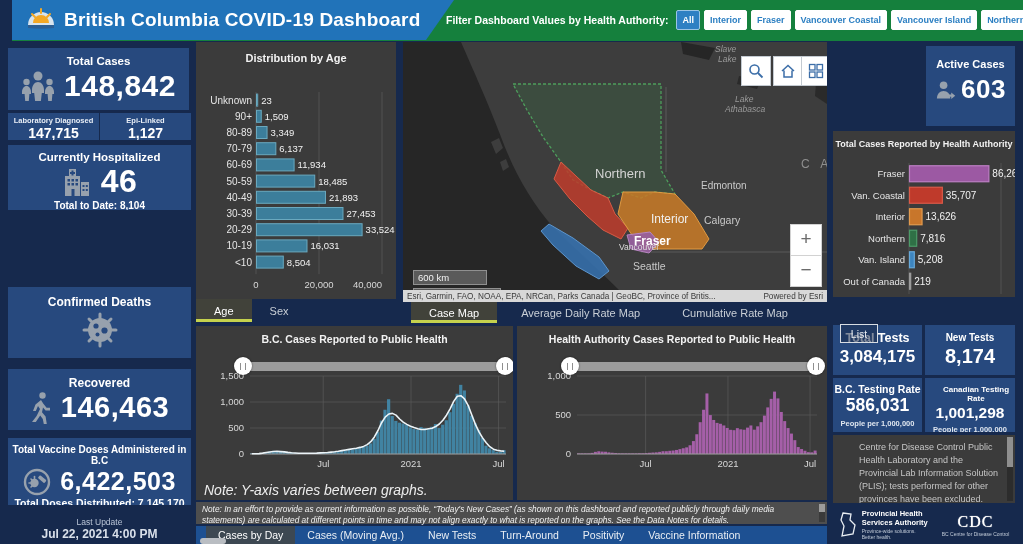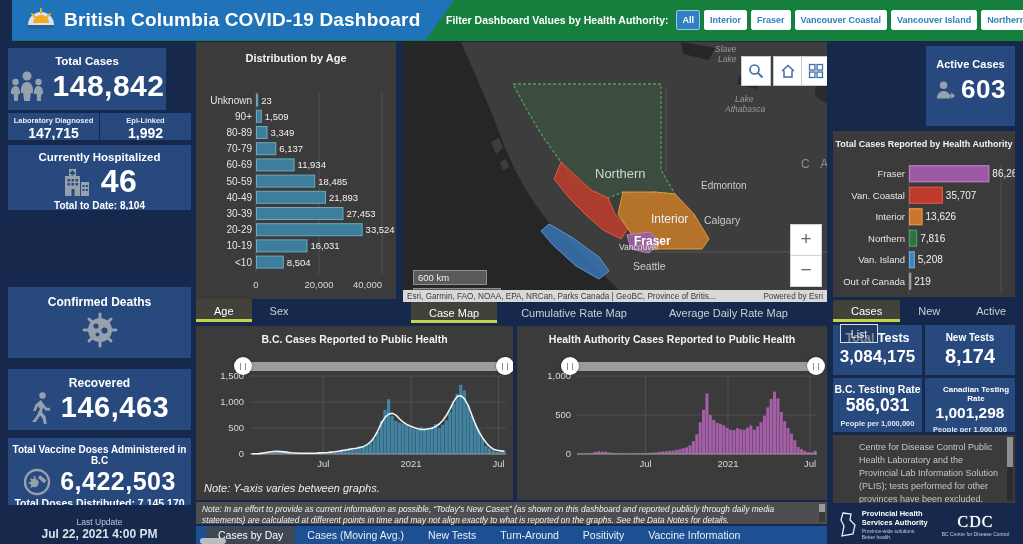--- a/index.html
+++ b/index.html
@@ -75,41 +75,41 @@
           <button class="fbtn active">All</button>
           <button class="fbtn">Interior</button>
           <button class="fbtn">Fraser</button>
           <button class="fbtn">Vancouver Coastal</button>
           <button class="fbtn">Vancouver Island</button>
           <button class="fbtn">Northern</button>
         </div>
     </div>
   </div>
 
-  <div class="panel" style="left:8px;top:48px;width:158px;height:62px;">
+  <div class="panel" style="left:8px;top:48px;width:181px;height:62px;">
     <div class="ptitle" style="font-size:11.5px;margin-top:7px;">Total Cases</div>
     <div class="bigrow" style="margin-top:2px;">
       <svg width="34" height="32" viewBox="0 0 34 32" fill="#97a1ad">
         <circle cx="17" cy="6" r="4.5"></circle>
           <path d="M11 20c0-4.5 2.7-8 6-8s6 3.5 6 8v3h-2.2l-.9 8h-5.8l-.9-8H11z"></path>
         <circle cx="5.5" cy="12" r="3.2"></circle>
           <path d="M1 22c0-3.3 2-6 4.5-6S10 18.7 10 22v2H8.4l-.6 7H4.2l-.6-7H1z"></path>
         <circle cx="28.5" cy="12" r="3.2"></circle>
           <path d="M24 22c0-3.3 2-6 4.5-6S33 18.7 33 22v2h-1.6l-.6 7h-3.6l-.6-7H24z"></path>
       </svg>
       <span class="bignum" style="font-size:30px;">148,842</span>
     </div>
   </div>
   <div class="panel" style="left:8px;top:113px;width:91px;height:27px;">
     <div class="cell-label" style="font-size:7.5px;margin-top:3px;color:#e8eef6;">Laboratory Diagnosed</div>
     <div class="cell-label" style="font-size:14px;">147,715</div>
   </div>
   <div class="panel" style="left:100px;top:113px;width:91px;height:27px;">
     <div class="cell-label" style="font-size:7.5px;margin-top:3px;color:#e8eef6;">Epi-Linked</div>
-    <div class="cell-label" style="font-size:14px;">1,992</div>
+    <div class="cell-label" style="font-size:14px;">1,127</div>
   </div>
 
   <div class="panel" style="left:8px;top:145px;width:183px;height:65px;">
     <div class="ptitle" style="font-size:11.5px;margin-top:6px;">Currently Hospitalized</div>
     <div class="bigrow">
       <svg width="30" height="28" viewBox="0 0 30 28">
         <rect x="3" y="8" width="15" height="20" fill="#97a1ad"></rect>
         <rect x="7" y="1" width="7" height="7" fill="#97a1ad"></rect>
         <path d="M9.5 2.5h2v1.5H13v2h-1.5V7.5h-2V6H8V4h1.5z" fill="#27497e"></path>
         <rect x="19" y="14" width="8" height="14" fill="#97a1ad"></rect>
@@ -299,22 +299,22 @@
     <div class="zbtn" style="left:387px;top:213px;">−</div>
     <div class="scalebox" style="left:10px;top:204px;width:64px;">600 km</div>
     <div class="scalebox" style="left:10px;top:222px;width:78px;">400 mi</div>
   </div>
   <div class="attr">
     <span>Esri, Garmin, FAO, NOAA, EPA, NRCan, Parks Canada | GeoBC, Province of Britis...</span>
     <span>Powered by Esri</span>
   </div>
   <div class="tabrow" id="map-tabs" style="left:403px;top:302px;height:21px;gap:6px;padding-left:8px;">
       <span class="tab active">Case Map</span>
+      <span class="tab">Average Daily Rate Map</span>
       <span class="tab">Cumulative Rate Map</span>
-      <span class="tab">Average Daily Rate Map</span>
     </div>
 
   <div class="panel" style="left:926px;top:46px;width:89px;height:80px;">
     <div class="cell-label" style="font-size:11px;margin-top:12px;">Active Cases</div>
     <div class="bigrow" style="margin-top:4px;gap:5px;">
       <svg width="21" height="20" viewBox="0 0 22 20" fill="#97a1ad">
         <circle cx="9" cy="5" r="4"></circle>
           <path d="M2 19c0-4.8 3-8 7-8s7 3.2 7 8z"></path>
         <path d="M13 14.8h4v-2.2l4.2 3.4-4.2 3.4v-2.2h-4z"></path>
       </svg>
@@ -342,25 +342,20 @@
         <rect x="76.5" y="77.25" width="7.19072" height="16" fill="#2f7046" stroke="#4c9a68" stroke-width="1.2"></rect>
         <text x="87.19072" y="88.75" fill="#f2f2f2" font-size="10">7,816</text>
         <text x="72" y="110.25" fill="#e6e6e6" font-size="9.5" text-anchor="end">Van. Island</text>
         <rect x="76.5" y="98.75" width="4.79136" height="16" fill="#3d85c0" stroke="#67a8d8" stroke-width="1.2"></rect>
         <text x="84.79136" y="110.25" fill="#f2f2f2" font-size="10">5,208</text>
         <text x="72" y="131.75" fill="#e6e6e6" font-size="9.5" text-anchor="end">Out of Canada</text>
         <rect x="76.5" y="120.25" width="1.2" height="16" fill="#7a7a7a" stroke="#9a9a9a" stroke-width="1.2"></rect>
         <text x="81.2" y="131.75" fill="#f2f2f2" font-size="10">219</text>
       </svg>
   </div>
-  <div class="tabrow" id="ha-tabs" style="left:833px;top:300px;height:22px;">
-      <span class="tab active">Cases</span>
-      <span class="tab">New</span>
-      <span class="tab">Active</span>
-    </div>
   <div class="abs" style="left:840px;top:324px;width:36px;height:17px;border:1px solid #d8dde3;background:rgba(28,44,74,.55);
        color:#e8ecf1;font-size:10.5px;display:flex;align-items:center;justify-content:center;z-index:6;">List</div>
 
   <div class="panel" style="left:833px;top:325px;width:89px;height:50px;">
     <div class="cell-label" style="font-size:12.5px;margin-top:6px;">Total Tests</div>
     <div class="cell-label" style="font-size:17px;margin-top:2px;">3,084,175</div>
   </div>
   <div class="panel" style="left:925px;top:325px;width:90px;height:50px;">
     <div class="cell-label" style="font-size:10px;margin-top:7px;">New Tests</div>
     <div class="cell-label" style="font-size:20px;margin-top:2px;">8,174</div>
@@ -497,21 +492,21 @@
         <line x1="54" y1="128" x2="310" y2="128" stroke="#9a9a9a" stroke-width="1"></line>
         <polyline points="55.8,127.8 59.4,127.8 63.0,127.6 66.6,127.1 70.2,126.5 73.8,126.0 77.4,125.5 81.0,125.4 84.6,125.6 88.3,125.9 91.9,126.4 95.5,126.8 99.1,127.0 102.7,127.2 106.3,127.3 109.9,127.3 113.5,127.3 117.1,127.2 120.7,127.1 124.3,126.9 127.9,126.7 131.5,126.5 135.1,126.1 138.7,125.7 142.3,125.2 145.9,124.6 149.5,124.0 153.2,123.4 156.8,122.8 160.4,122.2 164.0,121.4 167.6,120.4 171.2,118.6 174.8,115.7 178.4,110.9 182.0,104.5 185.6,96.7 189.2,91.1 192.8,88.0 196.4,87.4 200.0,89.1 203.6,93.0 207.2,96.1 210.8,98.4 214.5,100.3 218.1,101.6 221.7,102.7 225.3,103.5 228.9,103.5 232.5,102.8 236.1,102.2 239.7,100.6 243.3,98.0 246.9,94.2 250.5,89.2 254.1,82.8 257.7,75.4 261.3,70.2 264.9,69.7 268.5,72.8 272.1,79.3 275.7,88.8 279.4,98.4 283.0,105.8 286.6,111.9 290.2,116.8 293.8,120.7 297.4,123.2 301.0,124.3 304.6,124.9 308.2,125.2" fill="none" stroke="#ecf4f8" stroke-width="1.6" stroke-linejoin="round"></polyline>
       </svg>
     <div class="slider-track" style="left:46px;top:36px;width:272px;"></div>
     <div class="slider-handle" style="left:38px;top:31px;">
         <div class="grip"></div>
       </div>
     <div class="slider-handle" style="left:300px;top:31px;">
         <div class="grip"></div>
       </div>
-    <div class="abs noteit" style="left:8px;top:156px;font-size:11px;color:#ededed;">Note: Y-axis varies between graphs.</div>
+    <div class="abs noteit" style="left:8px;top:156px;font-size:14px;color:#ededed;">Note: Y-axis varies between graphs.</div>
   </div>
 
   <div class="gpanel" style="left:517px;top:326px;width:310px;height:174px;">
     <div class="gtitle" style="font-size:10.5px;margin-top:7px;">Health Authority Cases Reported to Public Health</div>
     <svg id="ha-series" class="abs" style="left:0;top:0;" width="310" height="174">
         <line x1="60" y1="128" x2="300" y2="128" stroke="#5a5a5a" stroke-width="0.7"></line>
         <text x="54" y="131" fill="#d8d8d8" font-size="9.5" text-anchor="end">0</text>
         <line x1="60" y1="89" x2="300" y2="89" stroke="#5a5a5a" stroke-width="0.7"></line>
         <text x="54" y="92" fill="#d8d8d8" font-size="9.5" text-anchor="end">500</text>
         <line x1="60" y1="50" x2="300" y2="50" stroke="#5a5a5a" stroke-width="0.7"></line>

